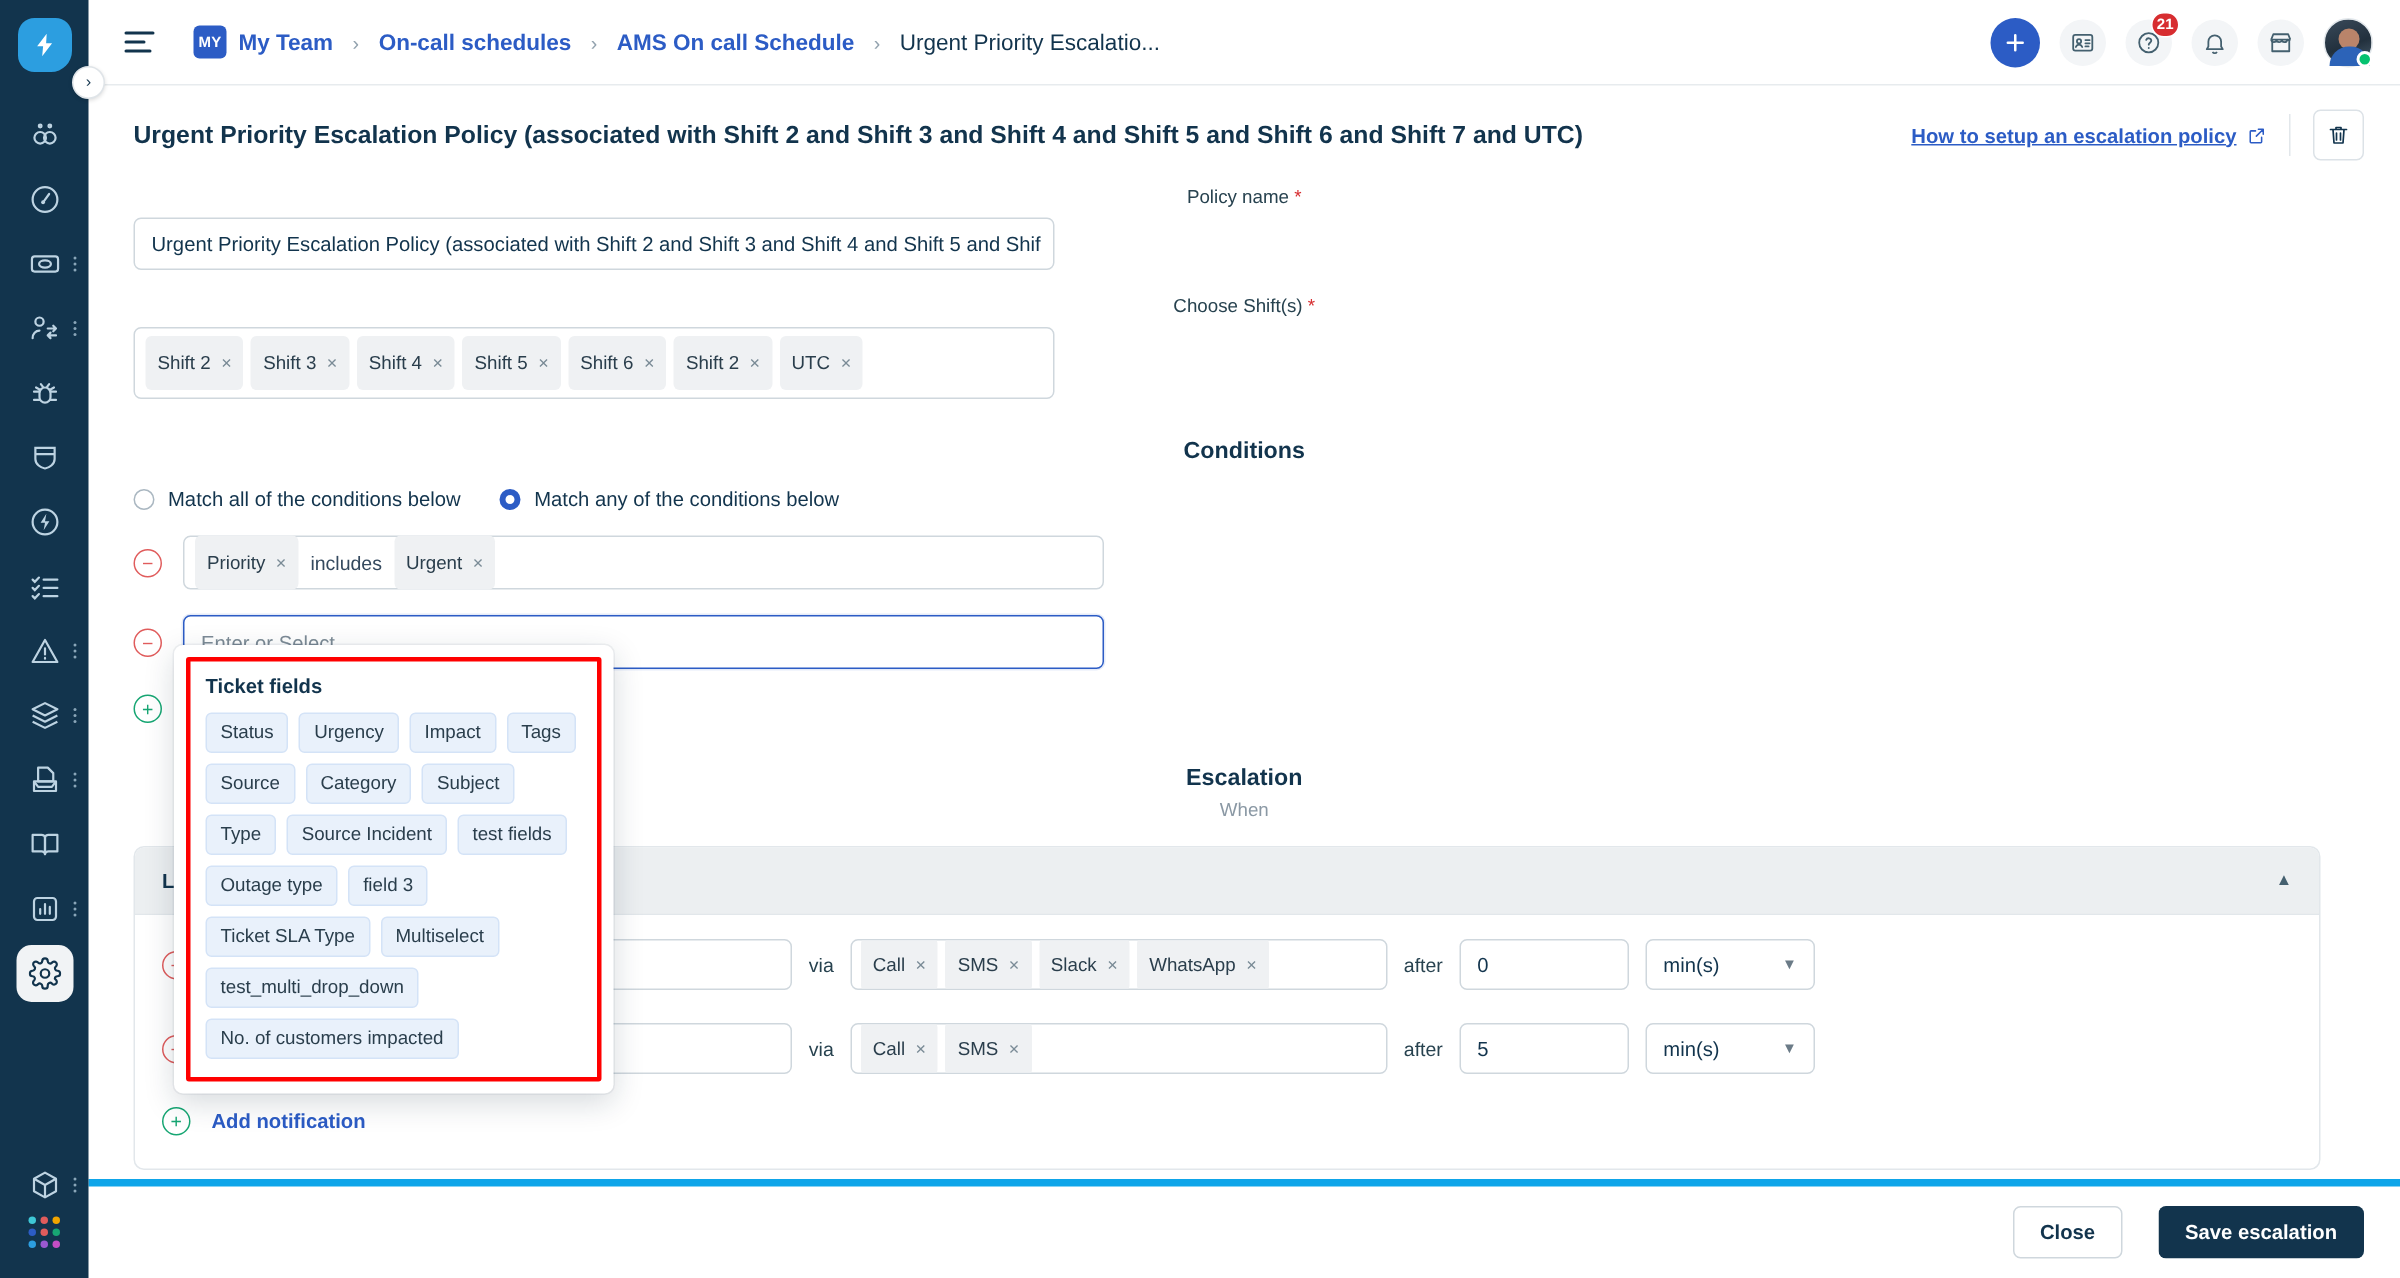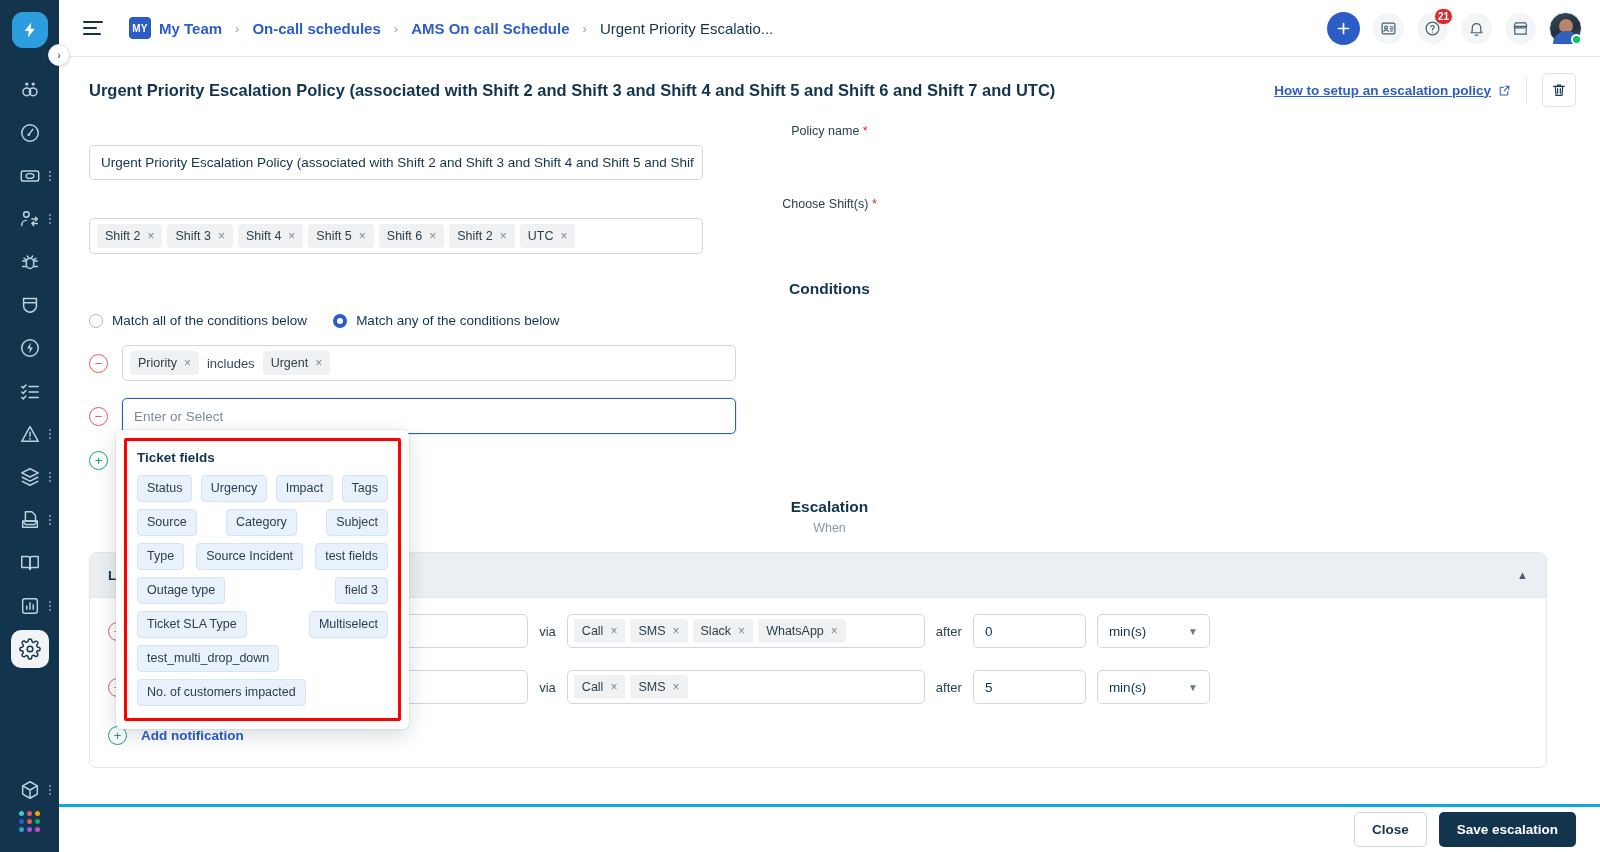--- a/index.html
+++ b/index.html
@@ -121,21 +121,21 @@
     padding: 0 11px; font-size: 13.5px; color: #12344d; background: #fff;
     font-family: "Liberation Sans", sans-serif;
     display: flex; align-items: center; white-space: nowrap; overflow: hidden;
   }
   .chips-input {
     width: 614px; min-height: 35px; border: 1px solid #cfd7dd; border-radius: 5px;
     padding: 5px 7px; display: flex; flex-wrap: wrap; gap: 5px; align-items: center; background: #fff;
   }
   .chip {
     display: inline-flex; align-items: center; gap: 7px; background: #eff1f3; border-radius: 4px;
-    padding: 3px 8px; font-size: 12.5px; color: #2a3e4c; height: 24px;
+    padding: 3px 8px; font-size: 12.5px; color: #2a3e4c; height: 36px;
   }
   .chip .x { color: #7a8b96; font-size: 12px; line-height: 1; cursor: pointer; }
 
   .sec-title { font-size: 15.5px; font-weight: 700; margin-top: 26px; }
   .sec-sub { font-size: 12.5px; color: #8a98a4; margin-top: 5px; }
 
   .radios { display: flex; align-items: center; gap: 26px; margin-top: 15px; }
   .radio { display: flex; align-items: center; gap: 9px; font-size: 13.5px; color: #12344d; }
   .rdot { width: 14px; height: 14px; border-radius: 50%; border: 1.5px solid #aab7c1; background: #fff; flex: none; }
   .radio.sel .rdot { border: 4.5px solid #2c5cc5; background: #fff; }
@@ -187,31 +187,31 @@
   .add-notif a { color: #2c5cc5; font-size: 13.5px; font-weight: 600; text-decoration: none; }
 
   
   .dd {
     position: absolute; left: 116px; top: 430px; width: 293px;
     background: #fff; border-radius: 6px; box-shadow: 0 6px 20px rgba(16,40,60,.17), 0 0 0 1px rgba(16,40,60,.06);
     z-index: 60; padding: 8px;
   }
   .dd-inner { border: 3px solid #ff0000; border-radius: 2px; padding: 9px 10px 12px 10px; }
   .dd-title { font-size: 13.5px; font-weight: 700; color: #12344d; margin-bottom: 10px; }
-  .dd-rows { display: flex; flex-wrap: wrap; gap: 7px; justify-content: space-between; }
+  .dd-rows { display: flex; flex-wrap: wrap; gap: 7px; }
   .dd-chip {
     background: #e9f1fb; border: 1px solid #d4e3f7; border-radius: 4px;
     padding: 4px 9px; font-size: 12.5px; color: #2a3e4c; white-space: nowrap; line-height: 17px;
   }
 
   
   .footer {
-    position: absolute; left: 59px; right: 0; bottom: 0; height: 48px; background: #fff;
-    border-top: 3px solid #0ea5e9; display: flex; align-items: center; justify-content: flex-end;
-    gap: 12px; padding-right: 24px; z-index: 35;
+    position: absolute; left: 59px; right: 0; bottom: 0; height: 66px; background: #fff;
+    border-top: 5px solid #0ea5e9; display: flex; align-items: center; justify-content: flex-end;
+    gap: 24px; padding-right: 24px; z-index: 35;
   }
   .btn {
     height: 35px; border-radius: 5px; padding: 0 17px; font-size: 13.5px; font-weight: 600;
     display: flex; align-items: center; justify-content: center; border: 1px solid transparent;
     font-family: "Liberation Sans", sans-serif;
   }
   .btn.ghost { background: #fff; border-color: #cfd7dd; color: #12344d; }
   .btn.solid { background: #12344d; color: #fff; }
 </style>
 </head>

